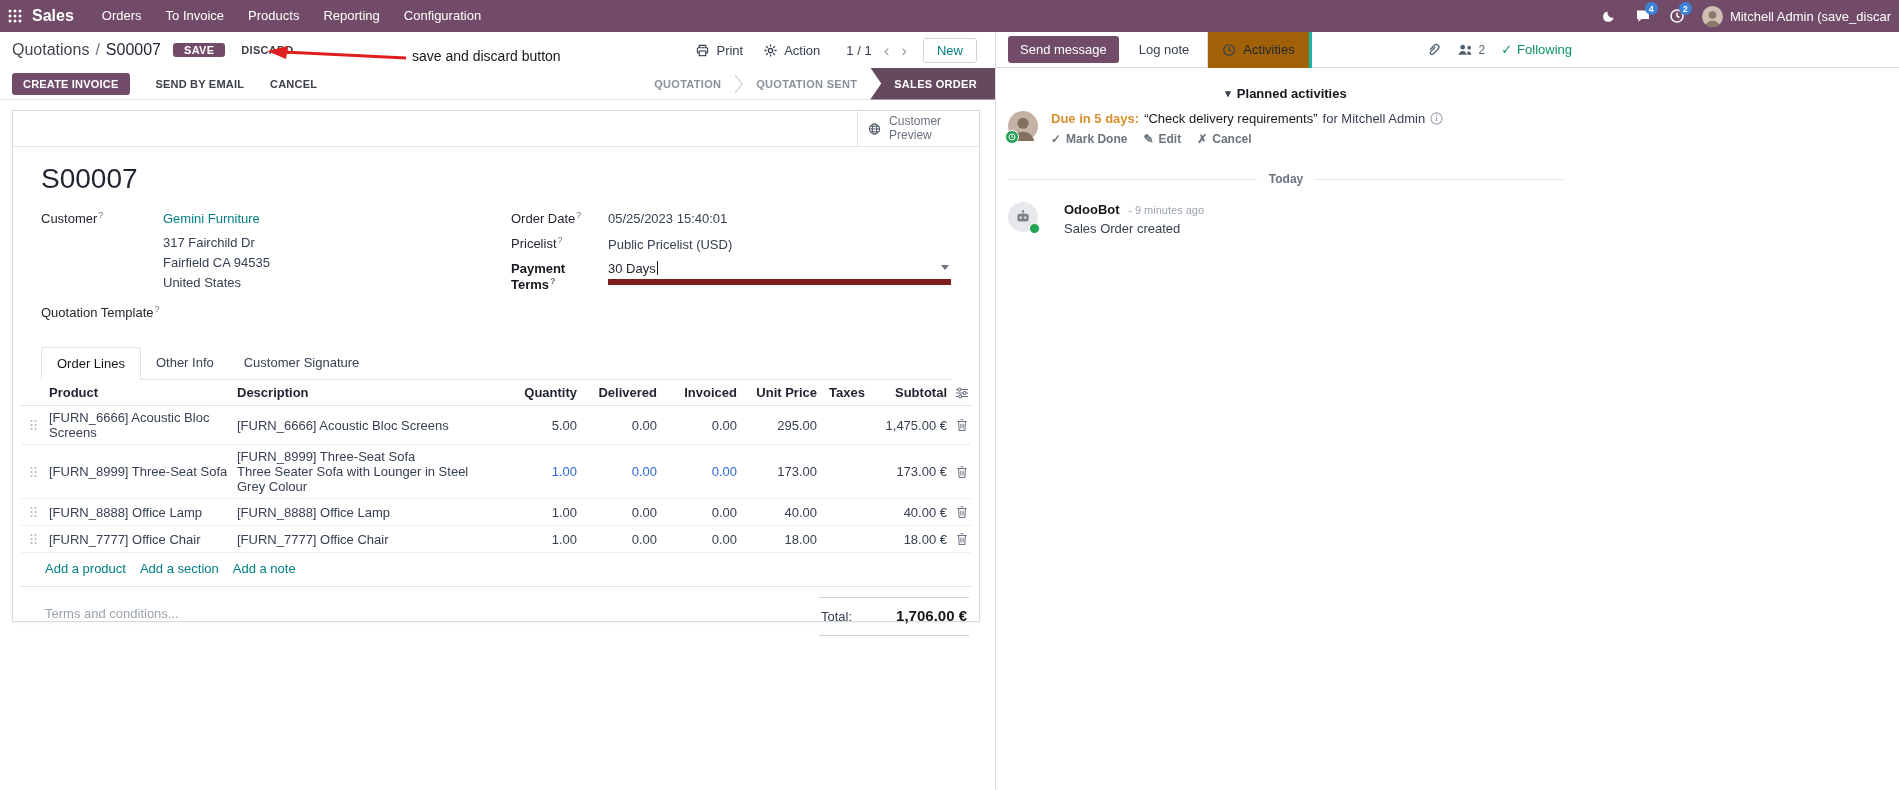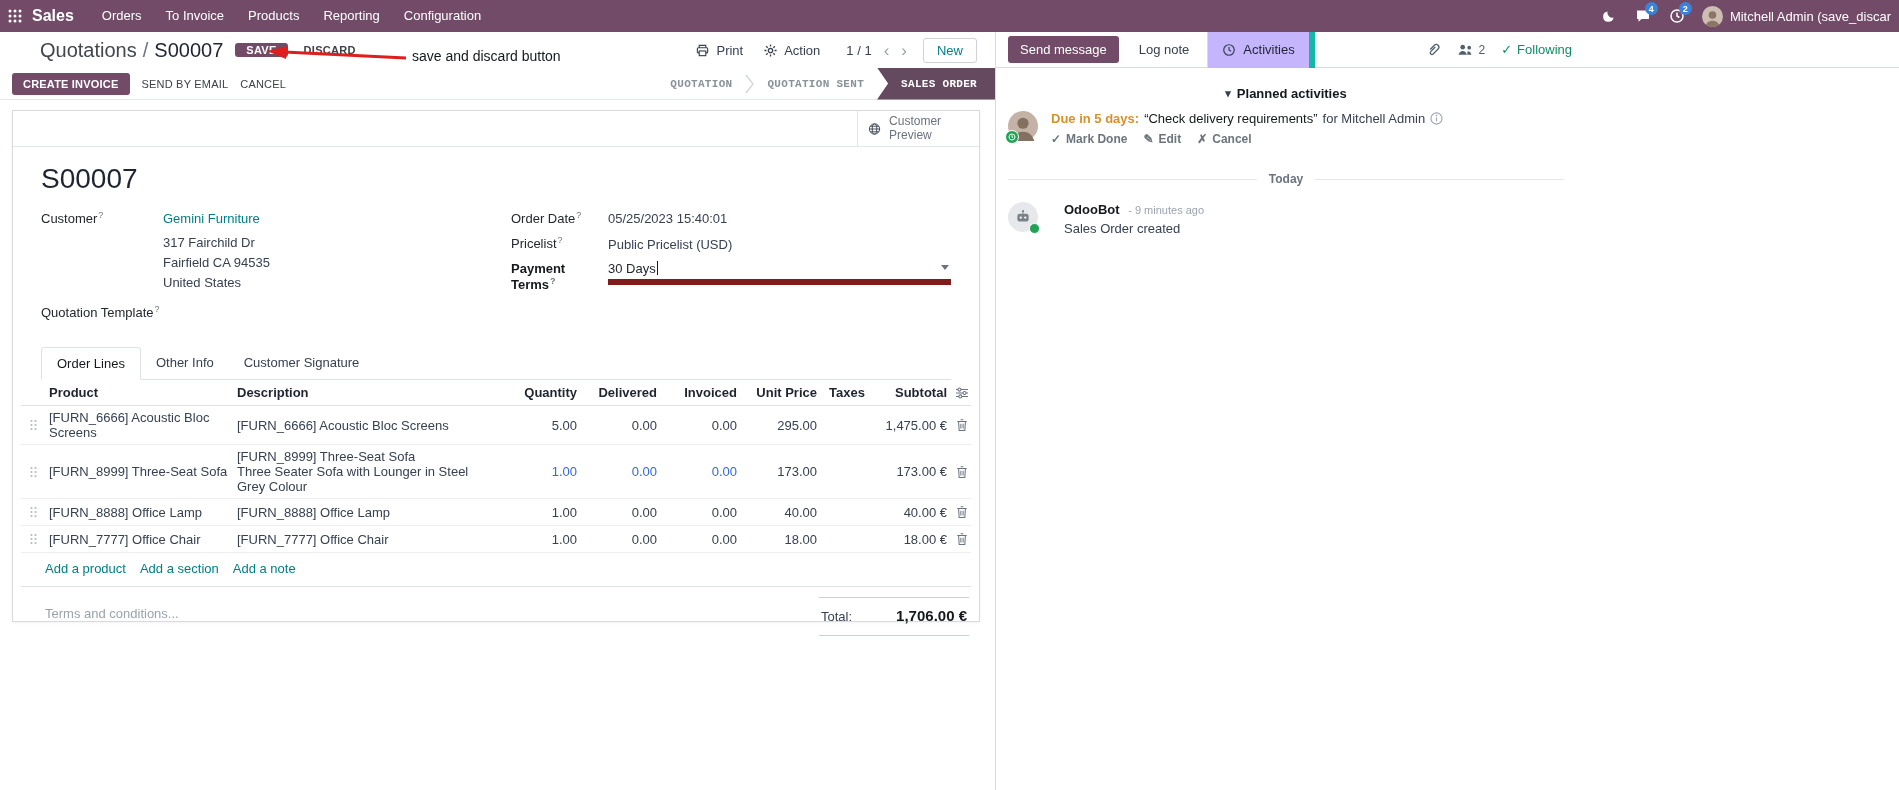--- a/index.html
+++ b/index.html
@@ -22,41 +22,41 @@
     min-width:13px; height:13px; border-radius:7px; display:flex; align-items:center; justify-content:center; padding:0 3px; font-weight:700; }
   .user-block { display:flex; align-items:center; gap:7px; font-size:13px; padding:0 8px; white-space:nowrap; overflow:hidden; }
   .nav-avatar { width:21px; height:21px; border-radius:50%; background:#cdbdb2; overflow:hidden; flex:0 0 auto; display:flex; align-items:flex-end; justify-content:center; }
 
   
   .main { position:absolute; left:0; top:32px; width:995px; height:758px; background:#fff; }
   .chatter { position:absolute; left:995px; top:32px; width:904px; height:758px; border-left:1px solid #d9dcdf; background:#fff; }
 
   
   .control-row { height:36px; display:flex; align-items:center; padding:0 12px; position:relative; }
-  .breadcrumb { font-size:20px; color:#42464d; white-space:nowrap;margin-left:28px; }
+  .breadcrumb { font-size:16px; color:#42464d; white-space:nowrap; }
   .breadcrumb .sep { margin:0 6px; color:#6b7280; }
   .breadcrumb .record { color:#1f2430; }
   .btn-save { background:#714B67; color:#fff; font-size:11px; font-weight:700; letter-spacing:.3px;
     padding:1px 11px; border-radius:3px; margin-left:12px; cursor:pointer; }
   .btn-discard { color:#3d4148; font-size:11px; font-weight:700; letter-spacing:.3px; margin-left:16px; cursor:pointer; }
   .annot-svg { position:absolute; left:266px; top:13px; }
   .annot-text { position:absolute; left:412px; top:16px; font-size:14px; color:#15181d; }
   .view-controls { margin-left:auto; display:flex; align-items:center; gap:0; padding-right:6px; }
   .vc-btn { display:flex; align-items:center; gap:6px; font-size:13px; color:#374151; cursor:pointer; margin-left:20px; }
   .pager { font-size:13px; color:#374151; margin-left:26px; }
   .pg-chev { font-size:17px; color:#9aa1a9; margin-left:12px; cursor:pointer; line-height:1; }
   .btn-new { margin-left:16px; border:1px solid #ced3d9; border-radius:3px; padding:4px 13px;
     font-size:13px; color:#017e84; cursor:pointer; background:#fff; }
 
   
   .status-row { height:32px; display:flex; align-items:center; padding-left:12px; border-bottom:1px solid #e4e7ea; }
   .btn-primary-sm { background:#714B67; color:#fff; font-size:11px; font-weight:700; letter-spacing:.2px;
     padding:5px 11px; border-radius:3px; cursor:pointer; }
-  .btn-flat-sm { color:#3d4148; font-size:11px; font-weight:400; letter-spacing:.2px; margin-left:12px; cursor:pointer; }
-  .stages { margin-left:auto; display:flex; align-items:stretch; height:32px;font-family:Liberation Mono, monospace; }
+  .btn-flat-sm { color:#3d4148; font-size:11px; font-weight:700; letter-spacing:.2px; margin-left:26px; cursor:pointer; }
+  .stages { margin-left:auto; display:flex; align-items:stretch; height:32px; }
   .stage { display:flex; align-items:center; padding:0 13px; font-size:11px; font-weight:700; letter-spacing:.3px;
     color:#8a9299; cursor:pointer; }
   .stage-sep { display:flex; align-items:center; }
   .stage.active { background:#654a5f; color:#fff; padding:0 18px 0 24px;
     clip-path:polygon(0 0,100% 0,100% 100%,0 100%,11px 50%); }
 
   
   .sheet { position:absolute; left:12px; top:78px; width:968px; height:512px;
     border:1px solid #d8dadd; background:#fff; box-shadow:0 1px 3px rgba(0,0,0,.05); }
   .sheet-topbar { height:36px; border-bottom:1px solid #e4e7ea; position:relative; }
@@ -107,21 +107,21 @@
     padding:9px 2px 11px; display:flex; justify-content:space-between; align-items:baseline; }
   .total-label { font-size:13px; color:#374151; }
   .total-value { font-size:15px; font-weight:700; color:#15181d; }
 
   
   .chatter-topbar { height:36px; border-bottom:1px solid #d9dcdf; }
   .topbar-content { width:580px; height:100%; display:flex; align-items:center; padding-left:12px; }
   .btn-send { background:#714B67; color:#fff; font-size:13px; padding:6px 12px; border-radius:3px; cursor:pointer; }
   .btn-lognote { color:#374151; font-size:13px; margin-left:20px; cursor:pointer; }
   .activities-tab { margin-left:18px; height:36px; display:flex; align-items:center; gap:7px; padding:0 14px;
-    background:#c4b5fd; border-left:1px solid #d9dcdf; border-right:6px solid #14b8a6; color:#1f2430; font-size:13px; cursor:pointer; }
+    background:#a16207; border-left:1px solid #d9dcdf; border-right:3px solid #14b8a6; color:#1f2430; font-size:13px; cursor:pointer; }
   .topbar-icons { margin-left:auto; display:flex; align-items:center; gap:16px; padding-right:4px; }
   .followers { display:flex; align-items:center; gap:4px; font-size:12px; color:#52606d; cursor:pointer; }
   .following { display:flex; align-items:center; gap:5px; font-size:13px; color:#0b8f66; cursor:pointer; white-space:nowrap; }
   .chatter-body { width:580px; padding:0 12px; }
   .planned-header { display:flex; align-items:center; justify-content:center; gap:6px;
     font-size:13px; font-weight:600; color:#15181d; margin:18px 0 10px; cursor:pointer; }
   .planned-header .caret { font-size:11px; color:#374151; }
   .activity { display:flex; gap:13px; }
   .avatar30 { width:30px; height:30px; border-radius:50%; background:#c3b2a5; position:relative; flex:0 0 auto;
     display:flex; align-items:flex-end; justify-content:center; overflow:visible; }

